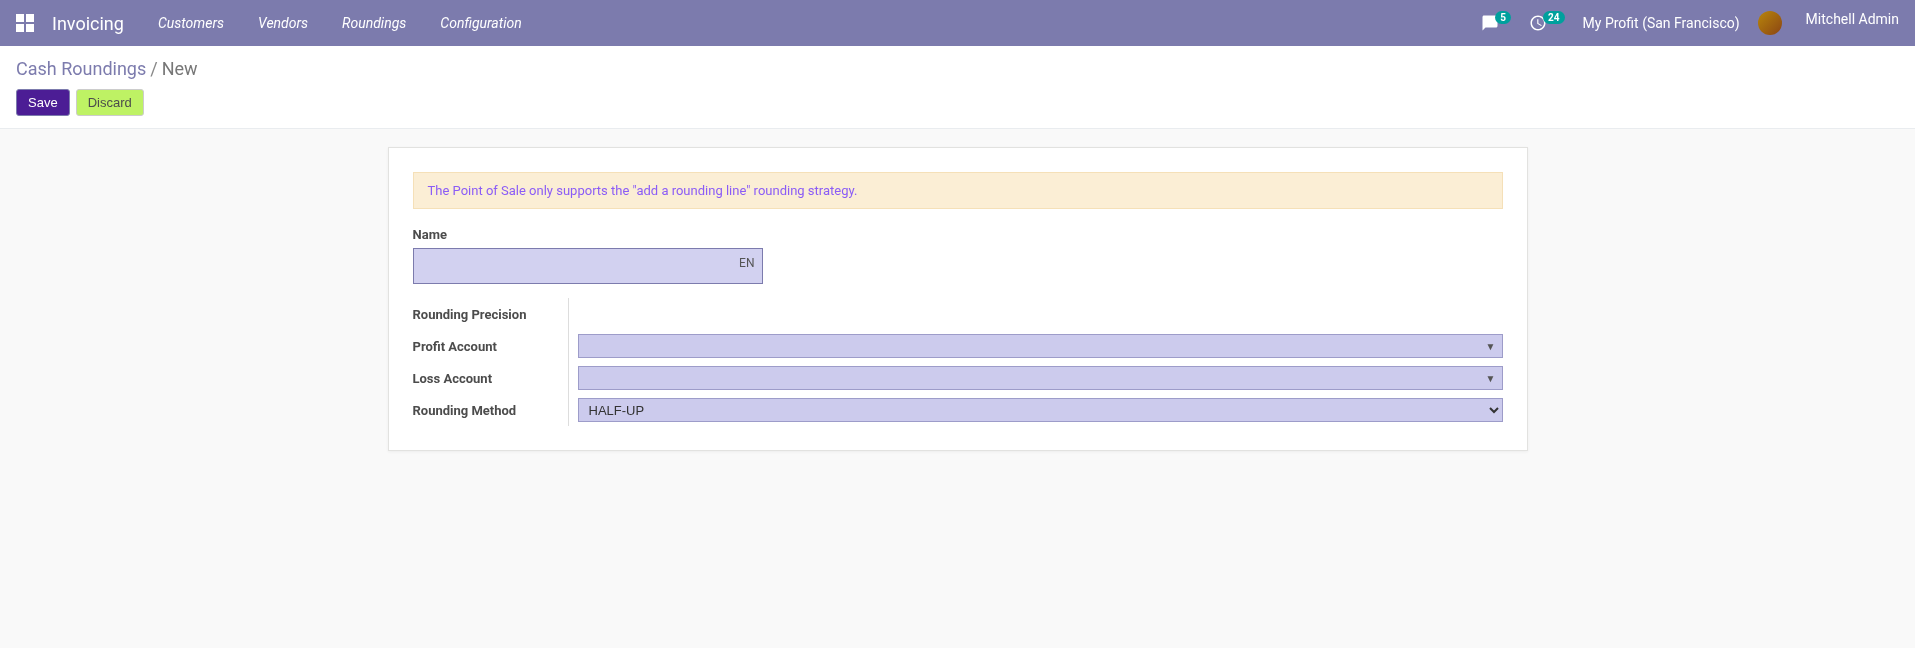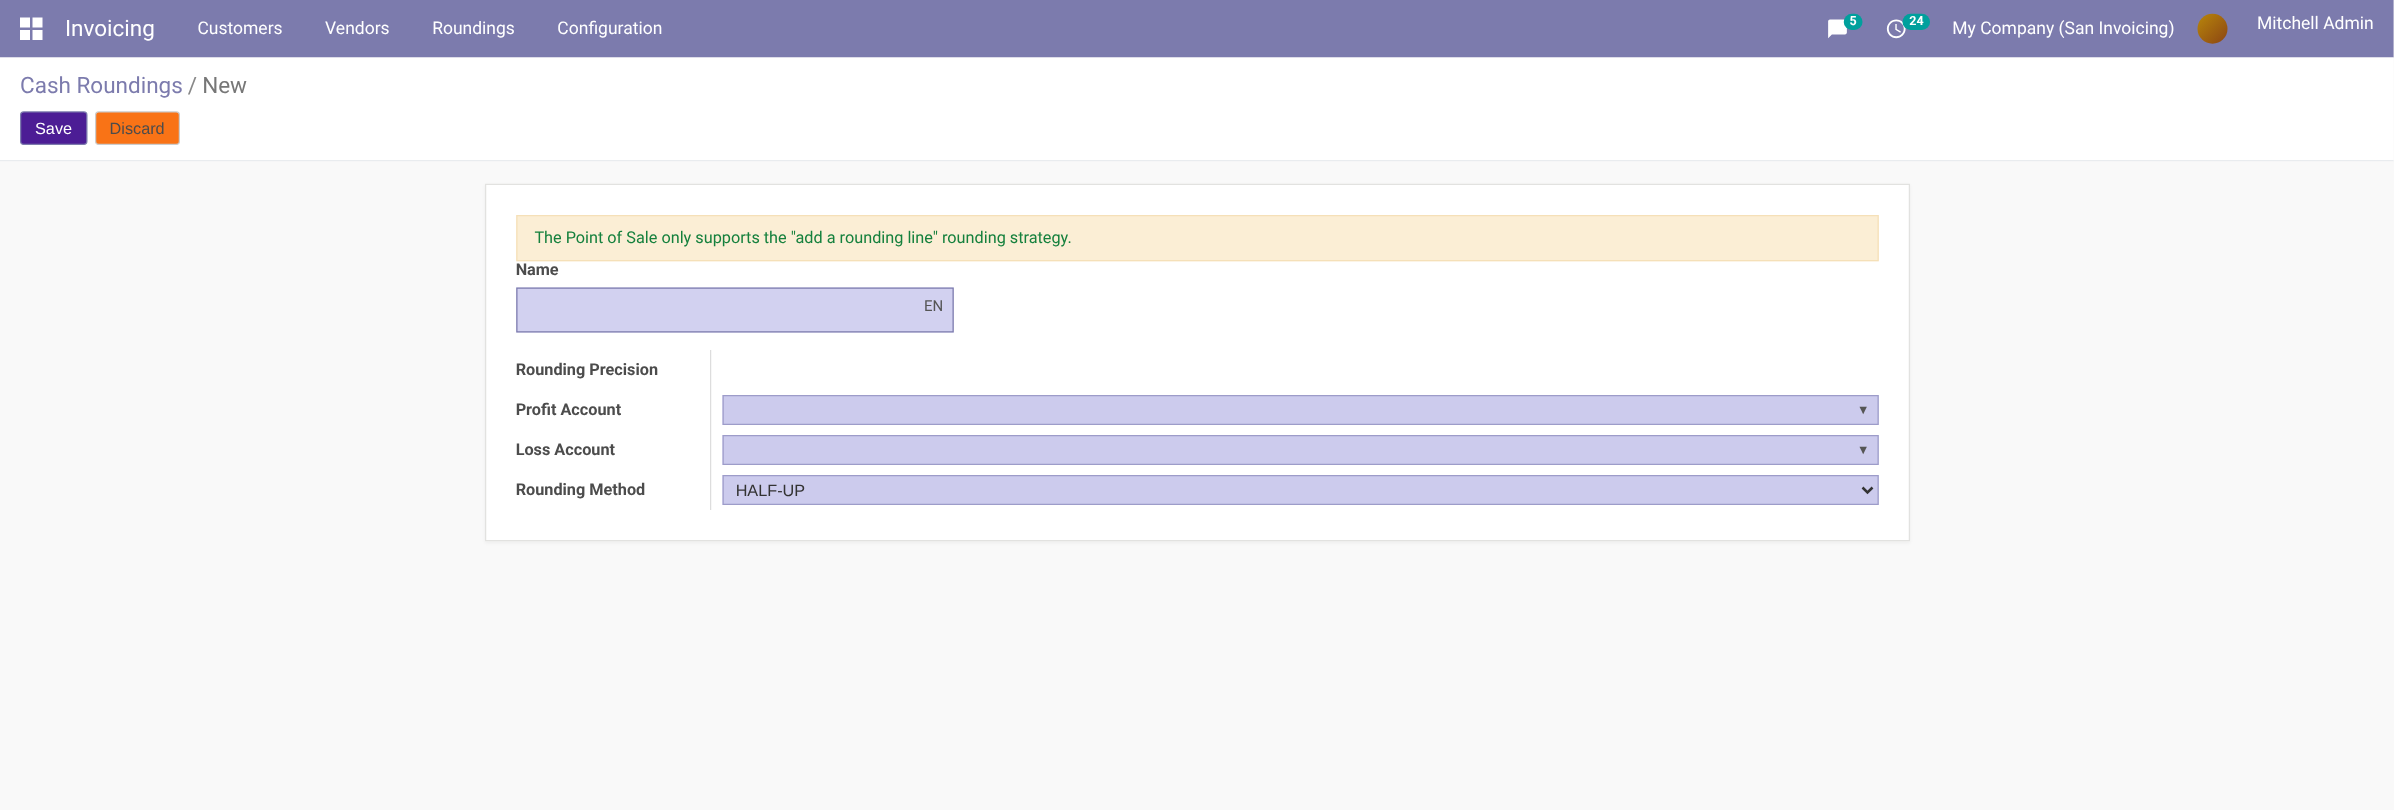--- a/index.html
+++ b/index.html
@@ -4,39 +4,39 @@
 <style>
 * { margin: 0; padding: 0; box-sizing: border-box; }
 body { font-family: -apple-system, BlinkMacSystemFont, "Segoe UI", Roboto, "Helvetica Neue", Arial, sans-serif; font-size: 13px; color: #4c4c4c; background: #f9f9f9; }
 
 .navbar { background: #7C7BAD; color: #fff; display: flex; align-items: center; height: 46px; padding: 0 16px; }
 .nav-left { display: flex; align-items: center; gap: 18px; }
 .apps-icon { display: grid; grid-template-columns: repeat(2, 8px); grid-template-rows: repeat(2, 8px); gap: 2px; }
 .apps-icon span { background: #fff; width: 8px; height: 8px; }
 .app-title { font-size: 18px; font-weight: 400; margin-left: 0; margin-right: 16px; }
 .nav-menu { display: flex; gap: 34px; }
-.nav-menu a { color: #fff; font-size: 14px; text-decoration: none; }
+.nav-menu a { color: #fff; font-size: 14px; text-decoration: none; font-style: italic; }
 .nav-right { margin-left: auto; display: flex; align-items: center; gap: 18px; font-size: 14px; }
 .icon-badge { position: relative; display: inline-flex; align-items: center; }
 .badge { background: #00A09D; color: #fff; font-size: 10px; font-weight: bold; padding: 1px 5px; border-radius: 8px; margin-left: -4px; position: relative; top: -6px; }
 .avatar { width: 24px; height: 24px; border-radius: 50%; background: linear-gradient(135deg, #b8860b, #8b4513); display: inline-block; }
 .user-block { display: flex; align-items: flex-start; gap: 24px; }
 
 .control-panel { background: #fff; padding: 12px 16px; border-bottom: 1px solid #e9ecef; }
 .breadcrumb { font-size: 18px; color: #7C7BAD; margin-bottom: 10px; }
 .breadcrumb .sep { color: #888; padding: 0 4px; }
 .breadcrumb .active { color: #777; }
 .cp-buttons { display: flex; gap: 6px; }
 .btn { padding: 5px 11px; font-size: 13px; border-radius: 3px; border: 1px solid; cursor: pointer; }
 .btn-primary { background: #4c1d95; border-color: #7C7BAD; color: #fff; }
-.btn-secondary { background: #f97316; border-color: #ccc; color: #4c4c4c; }
+.btn-secondary { background: #bef264; border-color: #ccc; color: #4c4c4c; }
 
 .content-wrap { padding: 18px 0; }
 .form-sheet { background: #fff; border: 1px solid #e2e2e0; max-width: 1140px; margin: 0 auto; padding: 24px; box-shadow: 0 1px 3px rgba(0,0,0,0.05); }
-.alert-warning { background: #fbeed5; border: 1px solid #f5e0b8; color: #15803d; padding: 10px 14px; font-size: 13px; }
+.alert-warning { background: #fbeed5; border: 1px solid #f5e0b8; color: #8b5cf6; padding: 10px 14px; margin-bottom: 18px; font-size: 13px; }
 
 .field-block { margin-bottom: 14px; }
 .field-label { font-weight: bold; font-size: 13px; color: #4c4c4c; }
 .name-input { position: relative; width: 350px; margin-top: 6px; }
 .name-input input { width: 100%; height: 36px; border: 1px solid #7C7BAD; background: #d2d1f0; padding: 6px 40px 6px 8px; font-size: 14px; }
 .lang-tag { position: absolute; right: 8px; top: 8px; font-size: 12px; color: #555; }
 .m2o { position: relative; display: flex; align-items: center; }
 .m2o-caret { position: absolute; right: 6px; font-size: 10px; color: #555; }
 
 .table-wrap { position: relative; }
@@ -73,21 +73,21 @@
           <path d="M20 2H4c-1.1 0-2 .9-2 2v18l4-4h14c1.1 0 2-.9 2-2V4c0-1.1-.9-2-2-2z"></path>
         </svg>
       <span class="badge">5</span>
     </span>
     <span class="icon-badge">
       <svg width="18" height="18" viewBox="0 0 24 24" fill="#fff">
           <path d="M11.99 2C6.47 2 2 6.48 2 12s4.47 10 9.99 10C17.52 22 22 17.52 22 12S17.52 2 11.99 2zM12 20c-4.42 0-8-3.58-8-8s3.58-8 8-8 8 3.58 8 8-3.58 8-8 8zm.5-13H11v6l5.25 3.15.75-1.23-4.5-2.67V7z"></path>
         </svg>
       <span class="badge">24</span>
     </span>
-    <span>My Company (San Invoicing)</span>
+    <span>My Profit (San Francisco)</span>
     <span class="user-block">
       <span class="avatar"></span>
       <span>Mitchell Admin</span>
     </span>
   </div>
 </div>
 
 <div class="control-panel">
   <div class="breadcrumb">
     <a>Cash Roundings</a><span class="sep">/</span><span class="active">New</span>

